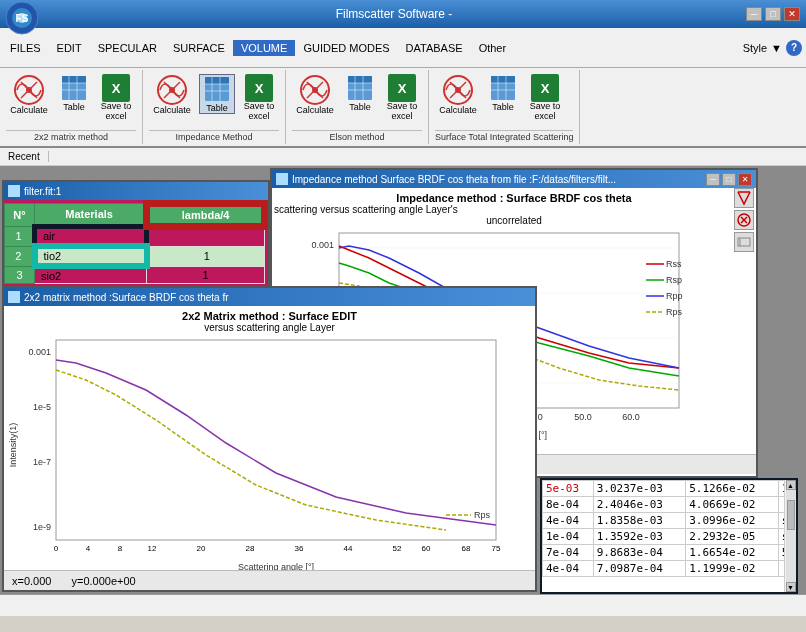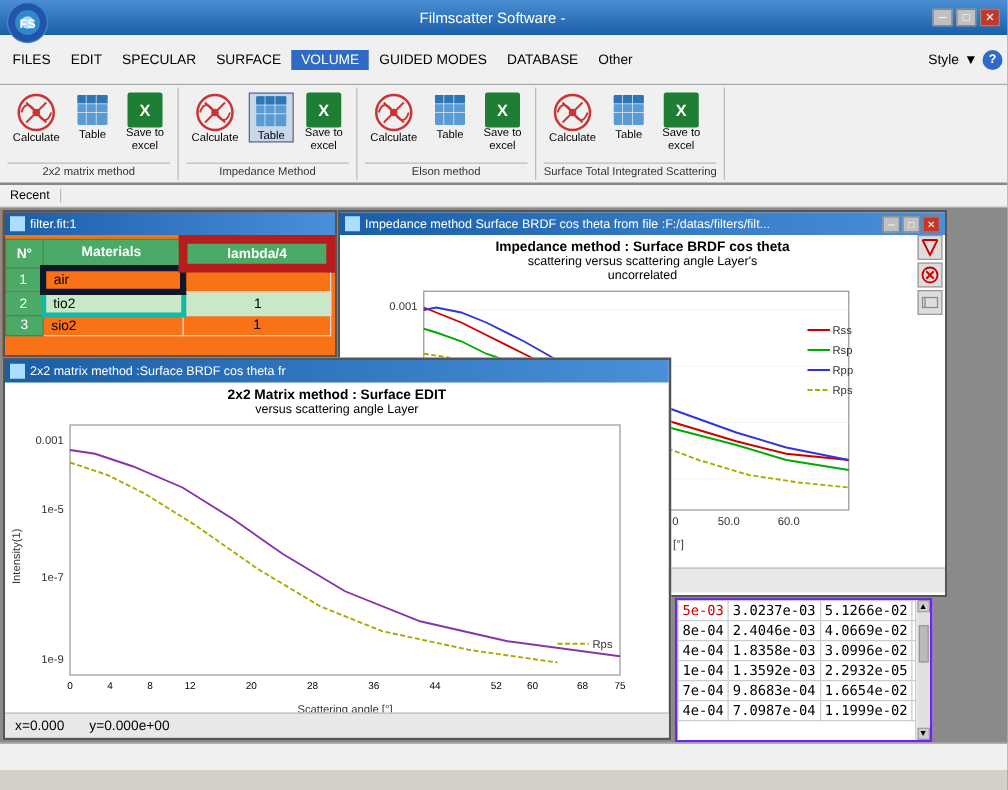--- a/index.html
+++ b/index.html
@@ -190,42 +190,42 @@
     <div style="text-align: center; font-size: 9px; color: #333; border-top: 1px solid #bbb; padding-top: 1px; margin-top: 2px;">Surface Total Integrated Scattering</div>
   </div>
 </div>
 
 <div style="background: #f0f0f0; height: 18px; display: flex; align-items: center; font-size: 10px; border-bottom: 1px solid #ccc;">
   <span style="padding: 0 8px; border-right: 1px solid #bbb; cursor: pointer;">Recent</span>
 </div>
 
 <div style="position: relative; width: 806px; height: 428px; background: #8a8a8a; overflow: hidden;">
 
-  <div style="position: absolute; top: 2px; left: 2px; width: 268px; height: 118px; background: #f97316; border: 2px solid #555;">
+  <div style="position: absolute; top: 14px; left: 2px; width: 268px; height: 118px; background: #be185d; border: 2px solid #555;">
     <div style="background: linear-gradient(to right, #1a5ea8, #4a90d9); color: white; height: 18px; display: flex; align-items: center; padding: 0 4px; font-size: 10px;">
       <span style="width: 12px; height: 12px; background: #aaddff; display: inline-block; margin-right: 4px;"></span>
       <span>filter.fit:1</span>
     </div>
     <table style="width: 100%; border-collapse: collapse; font-size: 11px;">
       <thead>
         <tr>
           <th style="background: #4aaa66; color: white; padding: 2px 4px; border: 1px solid #3a8a55; width: 30px;">N°</th>
           <th style="background: #4aaa66; color: white; padding: 2px 4px; border: 1px solid #3a8a55;">Materials</th>
           <th style="background: #4aaa66; color: white; padding: 2px 4px; border: 7px solid #b91c1c;">lambda/4</th>
         </tr>
       </thead>
       <tbody>
         <tr>
           <td style="background: #4aaa66; color: white; text-align: center; padding: 1px 4px; border: 1px solid #3a8a55;">1</td>
           <td style="padding: 1px 6px; border: 5px solid #0f172a;">air</td>
           <td style="padding: 1px 6px; border: 1px solid #ddd;"></td>
         </tr>
         <tr style="background: #c8e8c8;">
           <td style="background: #4aaa66; color: white; text-align: center; padding: 1px 4px; border: 1px solid #3a8a55;">2</td>
-          <td style="padding: 1px 6px; border: 4px solid #14b8a6; background: #c8e8c8;">tio2</td>
+          <td style="padding: 1px 6px; border: 6px solid #14b8a6; background: #c8e8c8;">tio2</td>
           <td style="padding: 1px 6px; border: 1px solid #ddd; background: #c8e8c8; text-align: center;">1</td>
         </tr>
         <tr>
           <td style="background: #4aaa66; color: white; text-align: center; padding: 1px 4px; border: 1px solid #3a8a55;">3</td>
           <td style="padding: 1px 6px; border: 1px solid #ddd;">sio2</td>
           <td style="padding: 1px 6px; border: 1px solid #ddd; text-align: center;">1</td>
         </tr>
       </tbody>
     </table>
   </div>
@@ -236,21 +236,21 @@
       <span style="flex: 1; overflow: hidden; white-space: nowrap;">Impedance method Surface BRDF cos theta from file :F:/datas/filters/filt...</span>
       <div style="display: flex; gap: 2px;">
         <div style="width: 14px; height: 13px; background: #c0c0c0; border: 1px solid #888; display: flex; align-items: center; justify-content: center; font-size: 8px; cursor: pointer;">─</div>
         <div style="width: 14px; height: 13px; background: #c0c0c0; border: 1px solid #888; display: flex; align-items: center; justify-content: center; font-size: 8px; cursor: pointer;">□</div>
         <div style="width: 14px; height: 13px; background: #c0392b; border: 1px solid #888; display: flex; align-items: center; justify-content: center; font-size: 8px; cursor: pointer; color: white;">✕</div>
       </div>
     </div>
 
     <div style="padding: 2px; position: relative; height: calc(100% - 40px);">
       <div style="text-align: center; font-size: 11px; font-weight: bold; margin-top: 2px;">Impedance method : Surface BRDF cos theta</div>
-      <div style="text-align: center; font-size: 10px;">scattering versus scattering angle  Layer's</div>
+      <div style="font-size: 10px;">scattering versus scattering angle  Layer's</div>
       <div style="text-align: center; font-size: 10px; margin-bottom: 2px;">uncorrelated</div>
 
       <svg width="450" height="215" viewBox="0 0 450 215" style="display: block; margin: 0 auto;">
 
         <rect x="50" y="5" width="340" height="175" fill="white" stroke="#999" stroke-width="1"></rect>
 
         <text x="45" y="20" font-size="9" text-anchor="end" fill="#333">0.001</text>
         <text x="45" y="65" font-size="9" text-anchor="end" fill="#333">1e-5</text>
         <text x="45" y="110" font-size="9" text-anchor="end" fill="#333">1e-7</text>
         <text x="45" y="170" font-size="9" text-anchor="end" fill="#333">1e-9</text>
@@ -366,21 +366,21 @@
         <text x="468" y="183" font-size="9" fill="#333">Rps</text>
       </svg>
     </div>
 
     <div style="position: absolute; bottom: 0; left: 0; right: 0; background: #e8e8e8; height: 20px; display: flex; align-items: center; padding: 0 8px; font-size: 11px; border-top: 1px solid #bbb; gap: 20px;">
       <span>x=0.000</span>
       <span>y=0.000e+00</span>
     </div>
   </div>
 
-  <div style="position: absolute; top: 312px; left: 540px; width: 206px; height: 116px; background: white; border: 2px solid #6d28d9; overflow: hidden;">
+  <div style="position: absolute; top: 312px; left: 540px; width: 258px; height: 116px; background: white; border: 2px solid #0f172a; overflow: hidden;">
     <div style="overflow: auto; height: 100%;">
       <table style="width: 100%; border-collapse: collapse; font-size: 10px; font-family: monospace;">
         <tbody>
           <tr>
             <td style="padding: 1px 3px; border: 1px solid #ccc; color: #c00; white-space: nowrap;">5e-03</td>
             <td style="padding: 1px 3px; border: 1px solid #ccc; white-space: nowrap;">3.0237e-03</td>
             <td style="padding: 1px 3px; border: 1px solid #ccc; white-space: nowrap;">5.1266e-02</td>
             <td style="padding: 1px 3px; border: 1px solid #ccc; white-space: nowrap;">1</td>
           </tr>
           <tr>

